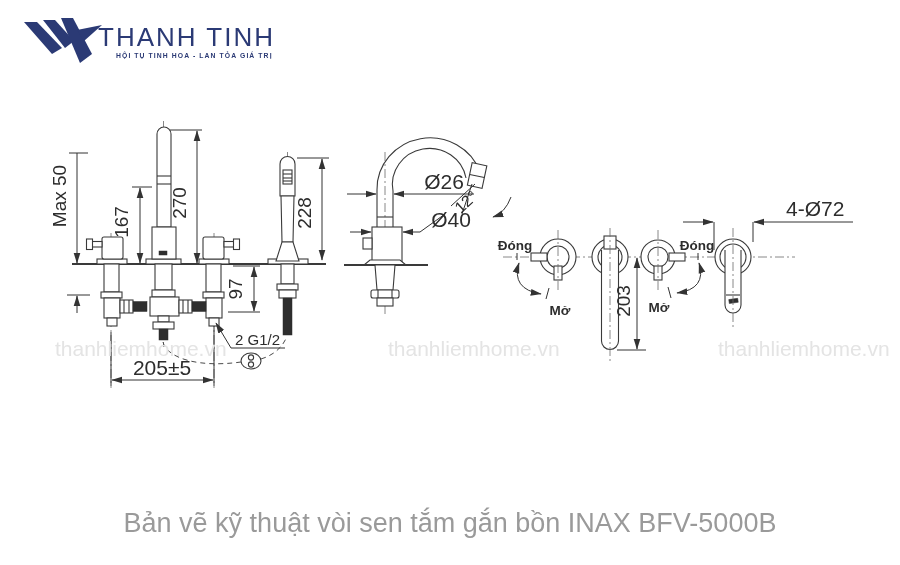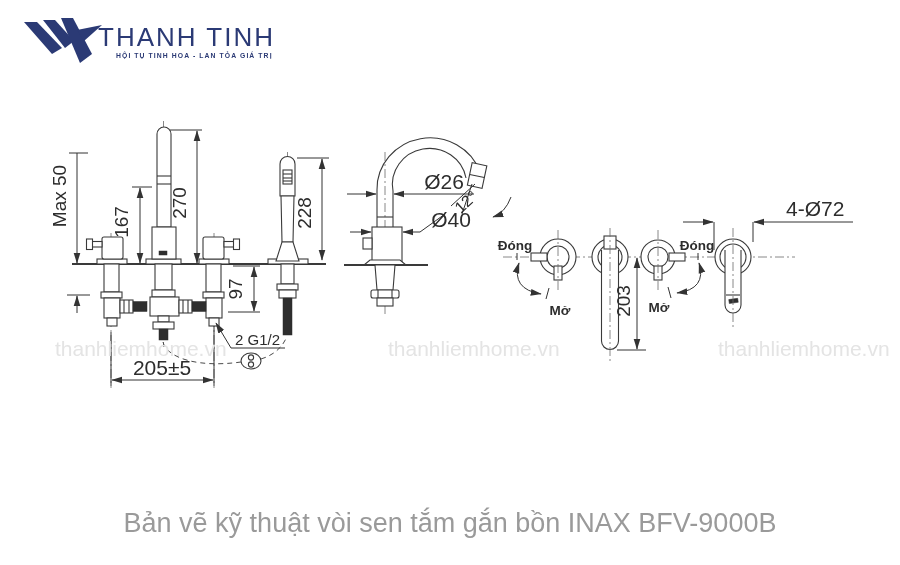--- a/index.html
+++ b/index.html
@@ -289,13 +289,13 @@
       <line class="dim" x1="753" y1="222" x2="753" y2="242"></line>
       <text class="dtxt-big" x="786" y="216" text-anchor="start">4-Ø72</text>
     </g>
   </g>
 </svg>
 
 <span class="watermark wm-left">thanhliemhome.vn</span>
 <span class="watermark wm-mid">thanhliemhome.vn</span>
 <span class="watermark wm-right">thanhliemhome.vn</span>
 
-<div class="caption">Bản vẽ kỹ thuật vòi sen tắm gắn bồn INAX BFV-9000B</div>
+<div class="caption">Bản vẽ kỹ thuật vòi sen tắm gắn bồn INAX BFV-5000B</div>
 
 </body></html>

